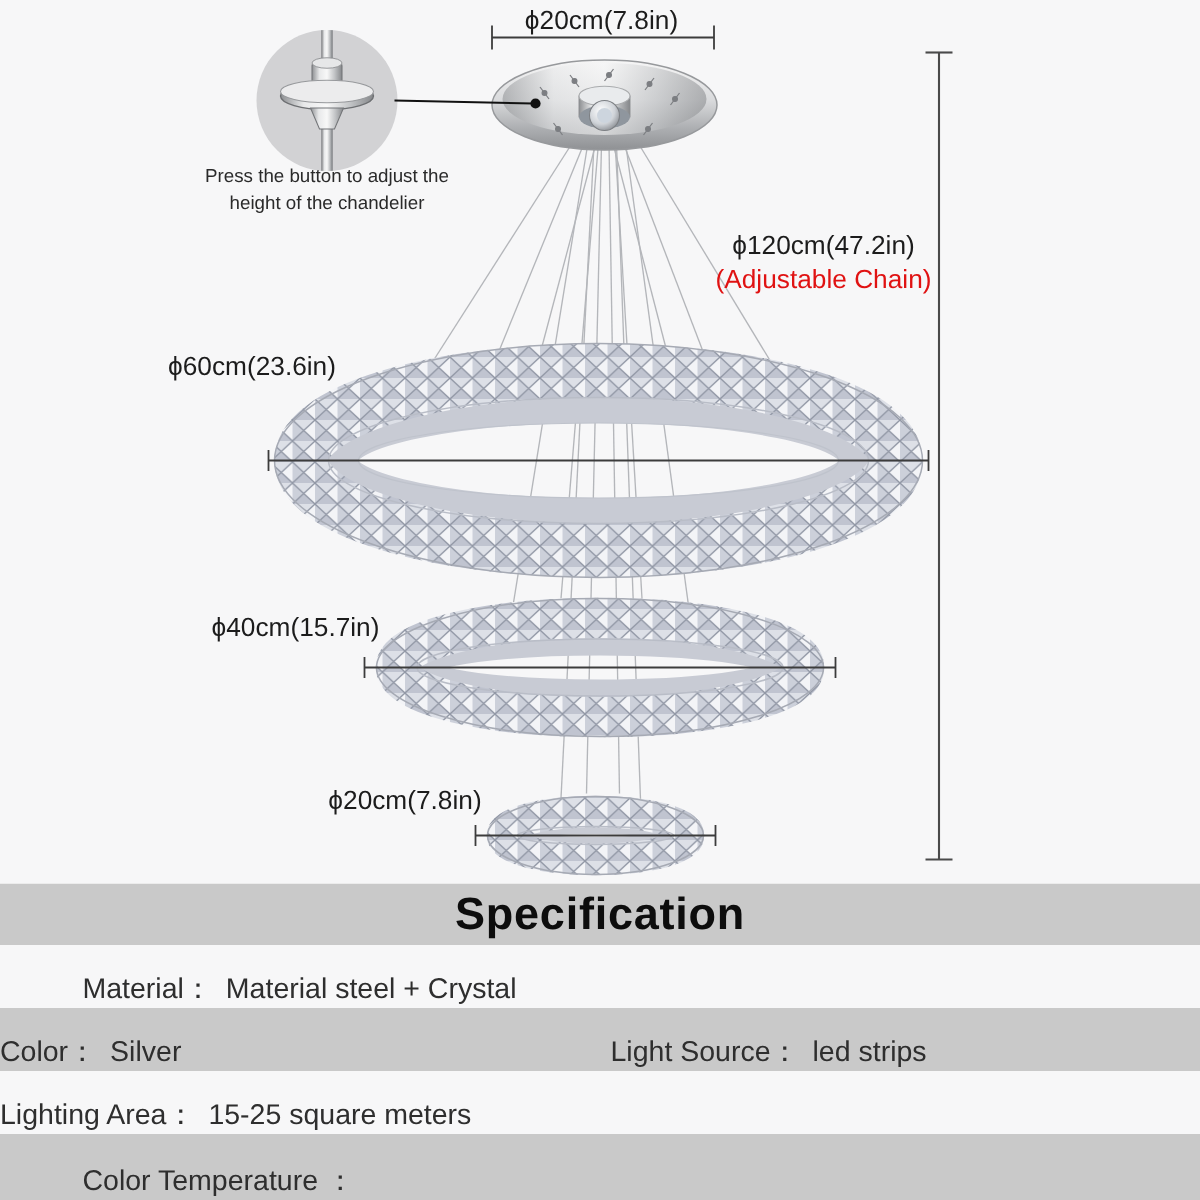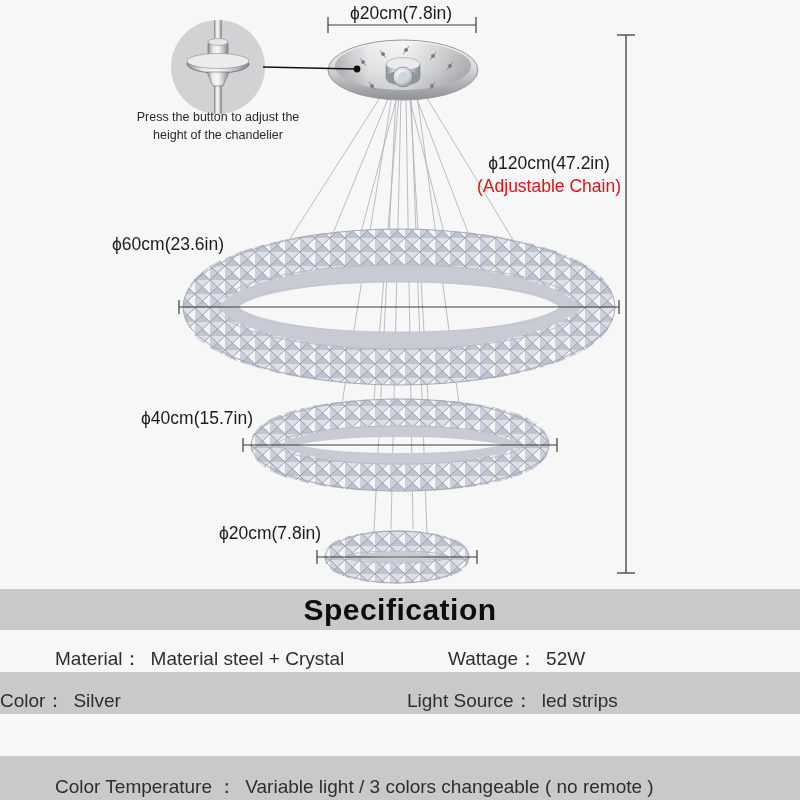--- a/index.html
+++ b/index.html
@@ -215,41 +215,40 @@
   <div class="spec">
     <div class="spec-banner">
       <span class="spec-title">Specification</span>
     </div>
 
     <div class="spec-row">
       <div class="cell cell-left">
         <span class="lbl">Material：</span>
         <span class="val">Material steel + Crystal</span>
       </div>
-      <div class="cell cell-right">
-        <span class="lbl">Wattage：</span>
-        <span class="val">52W</span>
-      </div>
     </div>
 
     <div class="spec-row alt">
       <div class="cell cell-right">
         <span class="lbl">Color：</span>
         <span class="val">Silver</span>
       </div>
       <div class="cell cell-left">
         <span class="lbl">Light Source：</span>
         <span class="val">led strips</span>
       </div>
     </div>
 
     <div class="spec-row">
+      <div class="cell cell-right">
+        <span class="lbl">Lighting Area：</span>
+        <span class="val">15-25 square meters</span>
+      </div>
     </div>
 
     <div class="spec-row alt last">
       <div class="cell cell-full">
         <span class="lbl">Color Temperature ：</span>
-        <span class="val">Variable light  / 3 colors changeable ( no remote )</span>
       </div>
     </div>
   </div>
 
 </div>
 
 </body></html>

